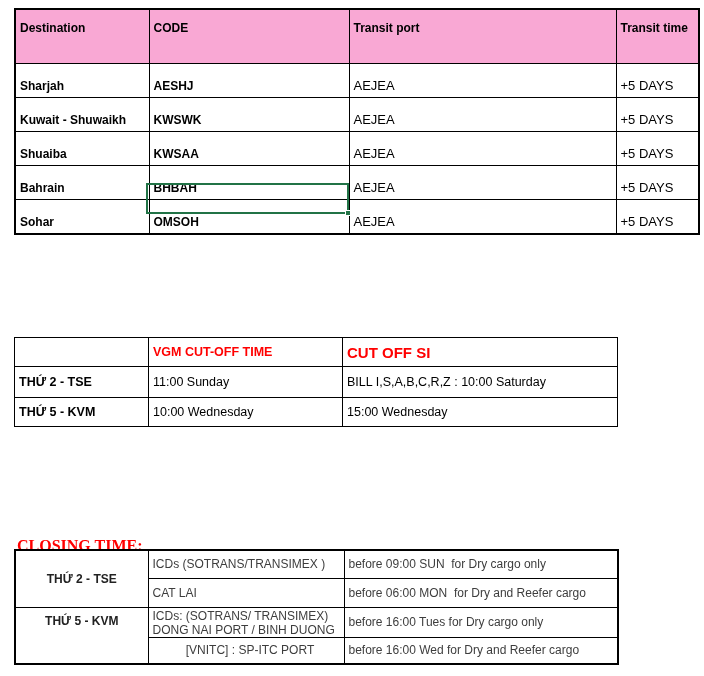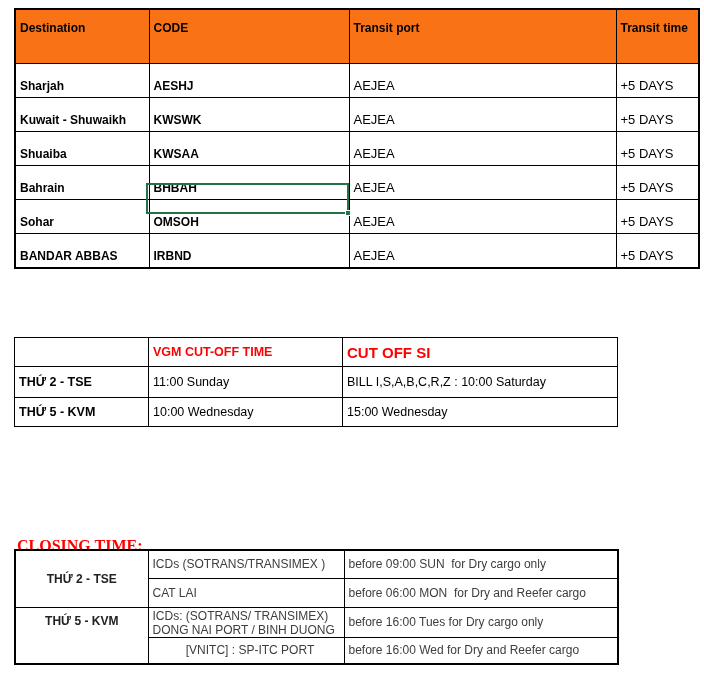--- a/index.html
+++ b/index.html
@@ -11,21 +11,21 @@
 
   
   .t1 { left: 14px; top: 8px; width: 684px; border: 2px solid #000; }
   .t1 col.c1 { width: 134px; }
   .t1 col.c2 { width: 200px; }
   .t1 col.c3 { width: 267px; }
   .t1 col.c4 { width: 83px; }
   .t1 td, .t1 th { border: 1px solid #000; }
   .t1 tr.hdr { height: 54px; }
   .t1 tr.hdr th {
-    background: #f97316; text-align: left; vertical-align: top;
+    background: #f9a8d4; text-align: left; vertical-align: top;
     padding: 11px 0 0 4px; font-size: 12px; font-weight: bold;
   }
   .t1 tbody tr { height: 30.6px; }
   .t1 tbody td { vertical-align: bottom; padding: 14px 0 4px 4px; }
   .t1 td.dest, .t1 td.code { font-weight: bold; font-size: 12px; }
   .t1 td.port, .t1 td.days { font-size: 13px; }
 
   
   .sel {
     position: absolute; left: 146px; top: 183px; width: 203px; height: 31px;
@@ -115,26 +115,20 @@
       <td class="code">BHBAH</td>
       <td class="port">AEJEA</td>
       <td class="days">+5 DAYS</td>
     </tr>
     <tr>
       <td class="dest">Sohar</td>
       <td class="code">OMSOH</td>
       <td class="port">AEJEA</td>
       <td class="days">+5 DAYS</td>
     </tr>
-    <tr>
-      <td class="dest">BANDAR ABBAS</td>
-      <td class="code">IRBND</td>
-      <td class="port">AEJEA</td>
-      <td class="days">+5 DAYS</td>
-    </tr>
   </tbody>
 </table>
 
 <div class="sel">
   <div class="fill"></div>
 </div>
 
 <table class="t2">
   <colgroup>
       <col class="c1">

